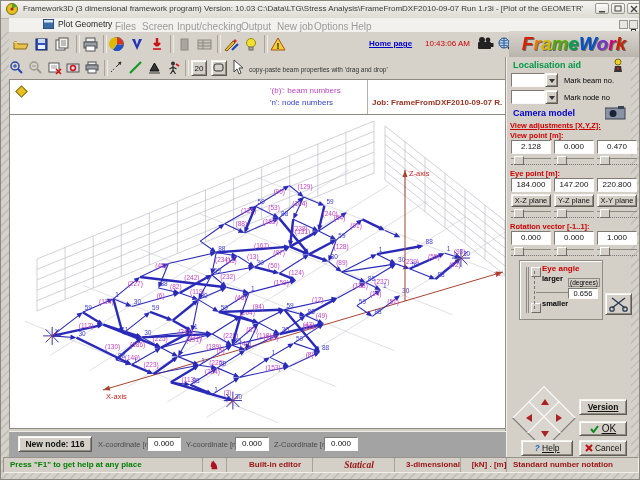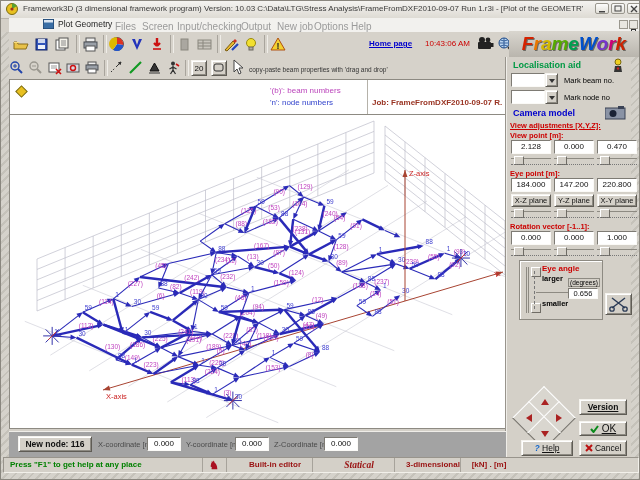--- a/index.html
+++ b/index.html
@@ -902,14 +902,15 @@
     <div class="abs field" style="left:315px;top:5px;width:34px;height:14px">0.000</div>
   </div>
 
   <div class="abs" id="statusbar">
     <span class="seg" style="left:0;border-left:none;color:#008000">Press "F1" to get help at any place</span>
     <span class="seg" style="left:198px;color:#aa1122;font-size:11px">♞</span>
     <span class="seg" style="left:222px;width:84px;text-align:center">Built-in editor</span>
     <span class="seg" style="left:308px;width:80px;text-align:center;font-family:'Liberation Serif',serif;font-style:italic;font-size:9.5px">Statical</span>
     <span class="seg" style="left:390px;width:64px;text-align:center">3-dimensional</span>
     <span class="seg" style="left:456px;width:44px;text-align:center">[kN] . [m]</span>
+    <span class="seg" style="left:502px">Standard number notation</span>
   </div>
 </div>
 
 </body></html>

